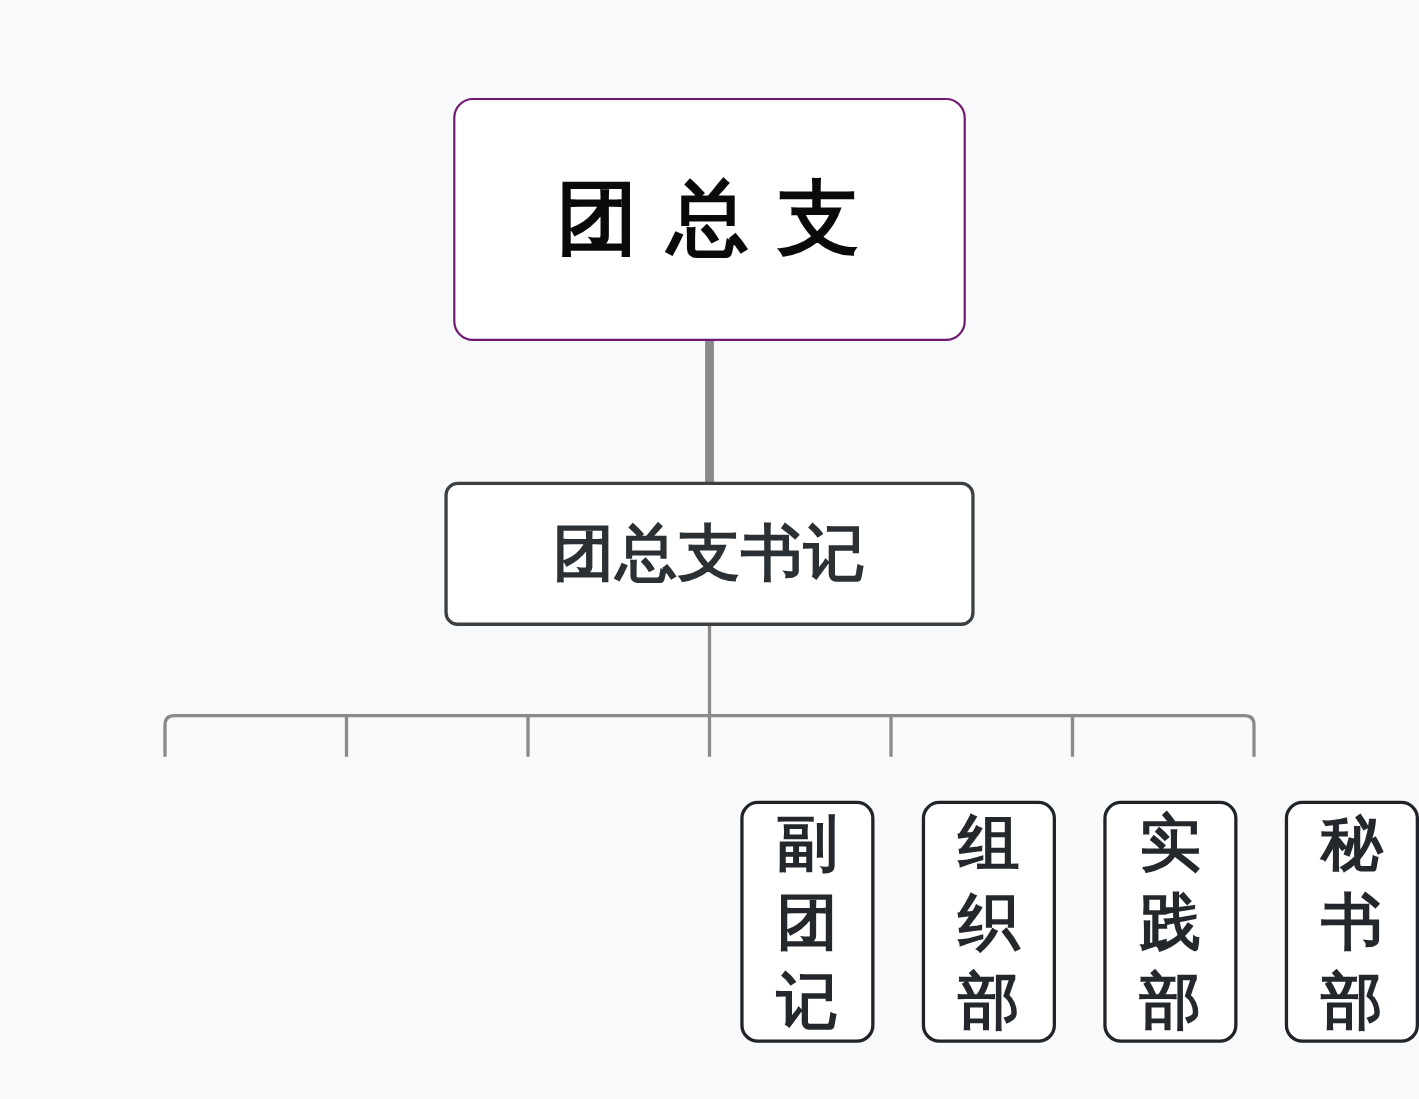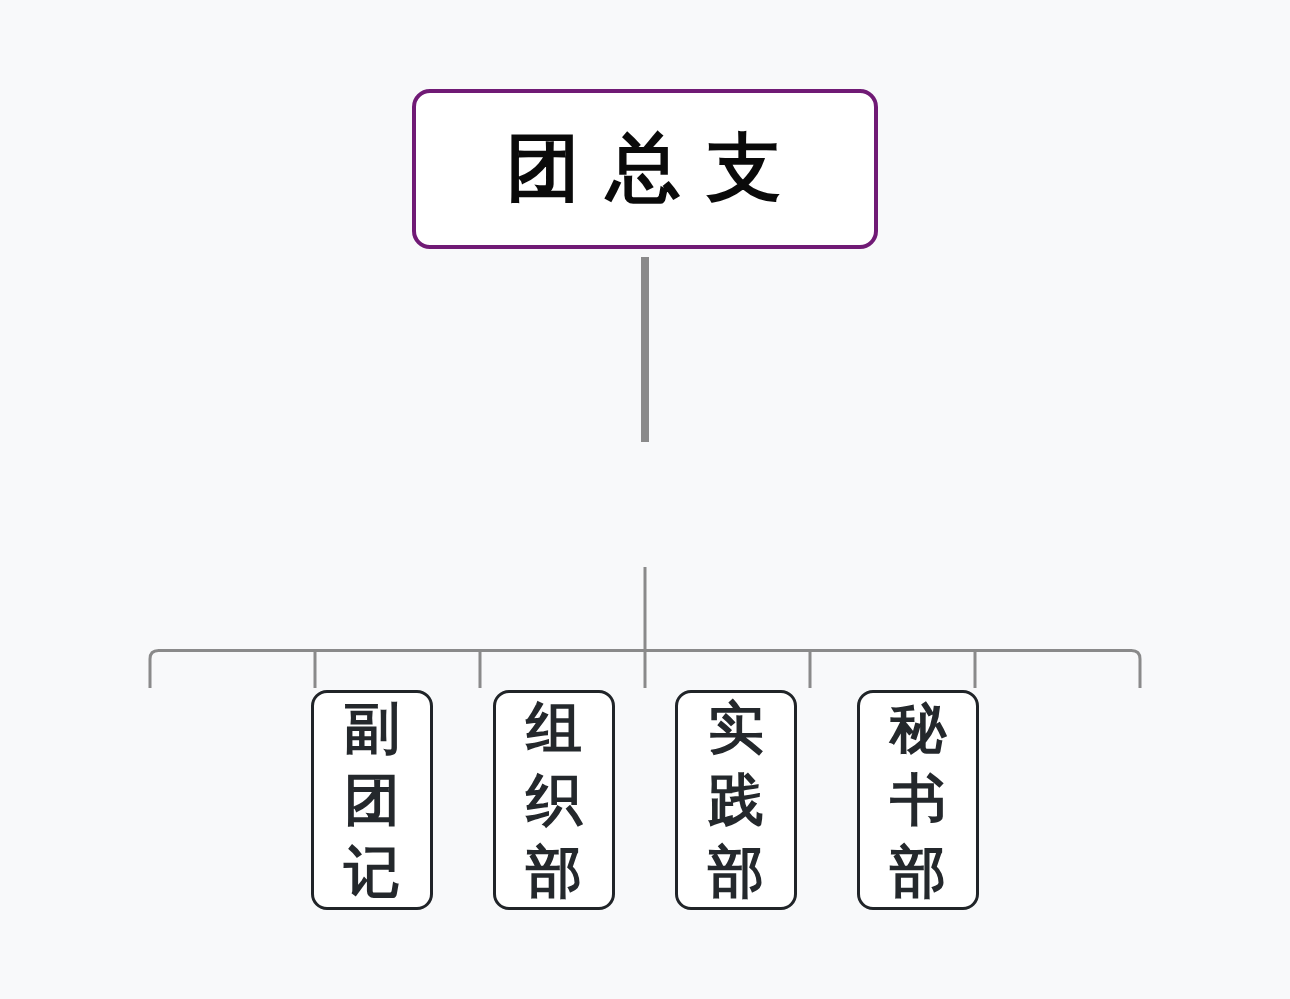--- a/index.html
+++ b/index.html
@@ -30,22 +30,22 @@
     box-sizing: border-box;
     display: flex;
     align-items: center;
     justify-content: center;
   }
   .root-box {
     left: 50%;
     transform: translateX(-50%);
     top: 89px;
     width: 466px;
-    height: 160px;
-    border: 4px solid #701a75;
+    height: 221px;
+    border: 2px solid #701a75;
     border-radius: 18px;
     z-index: 2;
   }
   .root-label {
     font-size: 74px;
     font-weight: 700;
     color: #0a0a0a;
     letter-spacing: 3px;
     white-space: pre;
   }
@@ -60,26 +60,26 @@
     z-index: 2;
   }
   .secretary-label {
     font-size: 56px;
     font-weight: 700;
     color: #2b3034;
     letter-spacing: 1px;
   }
   .dept-row {
     position: absolute;
-    top: 690px;
+    top: 728px;
     left: 0;
     width: 100%;
     display: flex;
-    justify-content: center;
-    gap: 60px;
+    justify-content: flex-end;
+    gap: 43px;
     z-index: 2;
   }
   .dept-box {
     width: 122px;
     height: 220px;
     background: #ffffff;
     box-sizing: border-box;
     border: 3px solid #202428;
     border-radius: 16px;
     display: flex;
@@ -105,20 +105,23 @@
     <rect x="641" y="257" width="8" height="185" fill="#8a8a8a"></rect>
     <path d="M645 567 L645 688" fill="none" stroke-width="3" stroke="#8a8a8a"></path>
     <path d="M150 688 L150 659 Q150 650.5 158.5 650.5 L1131.5 650.5 Q1140 650.5 1140 659 L1140 688" fill="none" stroke-width="3" stroke="#8a8a8a"></path>
     <path d="M315 650.5 L315 688 M480 650.5 L480 688 M810 650.5 L810 688 M975 650.5 L975 688" fill="none" stroke-width="3" stroke="#8a8a8a"></path>
   </svg>
 
   <div class="box root-box">
     <span class="root-label">团 总 支</span>
   </div>
 
+  <div class="box secretary-box">
+    <span class="secretary-label">团总支书记</span>
+  </div>
 
   <div class="dept-row">
     <div class="dept-box">
       <span class="dept-label">副团记</span>
     </div>
     <div class="dept-box">
       <span class="dept-label">组织部</span>
     </div>
     <div class="dept-box">
       <span class="dept-label">实践部</span>

